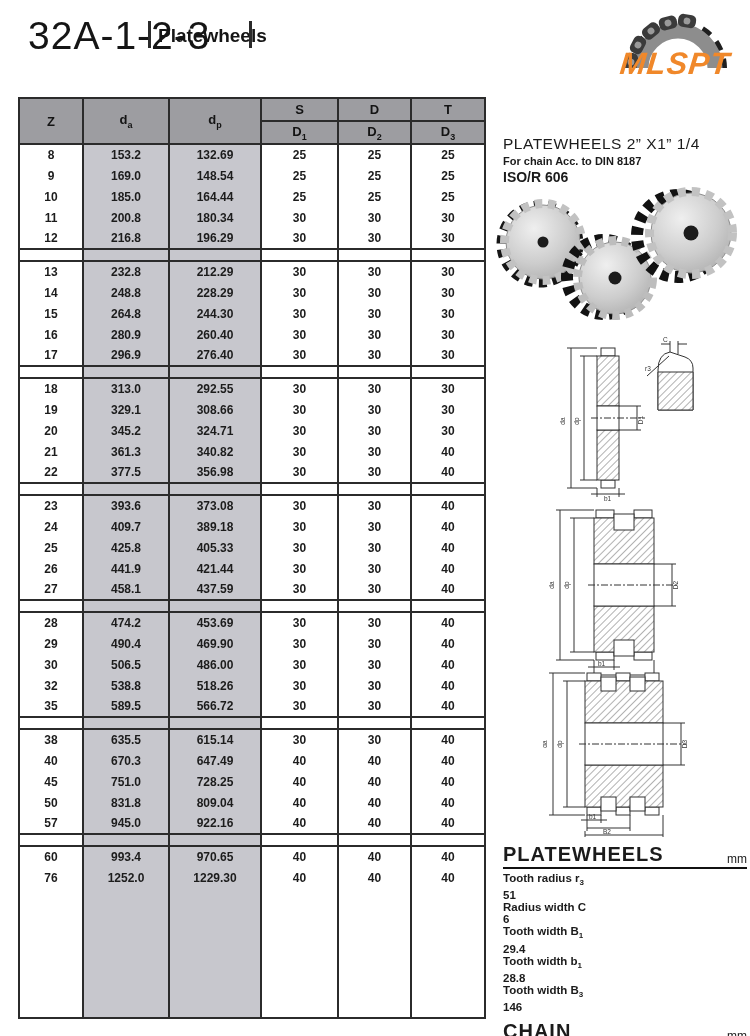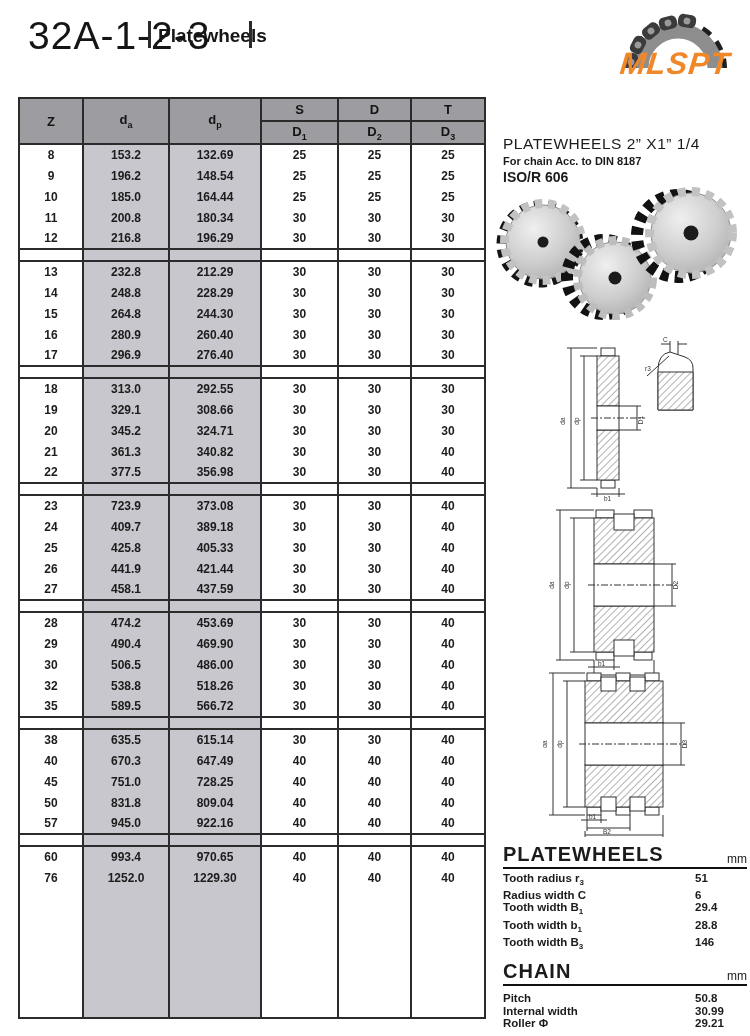--- a/index.html
+++ b/index.html
@@ -41,21 +41,21 @@
   .drw2{left:548px;top:500px;}
   .drw3{left:543px;top:665px;}
   .drw text{font-family:"Liberation Sans",sans-serif;font-size:6.5px;fill:#333;}
   
   .specs{position:absolute;left:503px;top:843px;width:244px;}
   .spec-heading{display:flex;justify-content:space-between;align-items:flex-end;
     border-bottom:2.5px solid #111;padding-bottom:1px;}
   .spec-heading .t{font-size:20px;font-weight:bold;letter-spacing:1px;}
   .spec-heading .u{font-size:12px;font-weight:normal;}
   .spec-list{margin-top:3px;}
-  .spec-row{display:flex;font-size:11.5px;font-weight:bold;line-height:12px;}
+  .spec-row{display:flex;font-size:11.5px;font-weight:bold;line-height:12px;flex-direction:column;}
   .spec-row .spec-label{flex:1;}
   .spec-row .spec-value{width:52px;text-align:left;}
   .spec-row sub{font-size:8px;}
   .chain-block{margin-top:7px;}
   .chain-block .spec-list{margin-top:6px;}
   .chain-block .spec-row{line-height:12.5px;}
 </style>
 </head>
 <body>
 
@@ -123,21 +123,21 @@
       <tr class="data-row">
         <td>8</td>
         <td class="shade">153.2</td>
         <td class="shade">132.69</td>
         <td>25</td>
         <td>25</td>
         <td>25</td>
       </tr>
       <tr class="data-row">
         <td>9</td>
-        <td class="shade">196.2</td>
+        <td class="shade">169.0</td>
         <td class="shade">148.54</td>
         <td>25</td>
         <td>25</td>
         <td>25</td>
       </tr>
       <tr class="data-row">
         <td>10</td>
         <td class="shade">185.0</td>
         <td class="shade">164.44</td>
         <td>25</td>
@@ -259,21 +259,21 @@
       <tr class="spacer">
         <td></td>
         <td class="shade"></td>
         <td class="shade"></td>
         <td></td>
         <td></td>
         <td></td>
       </tr>
       <tr class="data-row">
         <td>23</td>
-        <td class="shade">723.9</td>
+        <td class="shade">393.6</td>
         <td class="shade">373.08</td>
         <td>30</td>
         <td>30</td>
         <td>40</td>
       </tr>
       <tr class="data-row">
         <td>24</td>
         <td class="shade">409.7</td>
         <td class="shade">389.18</td>
         <td>30</td>

